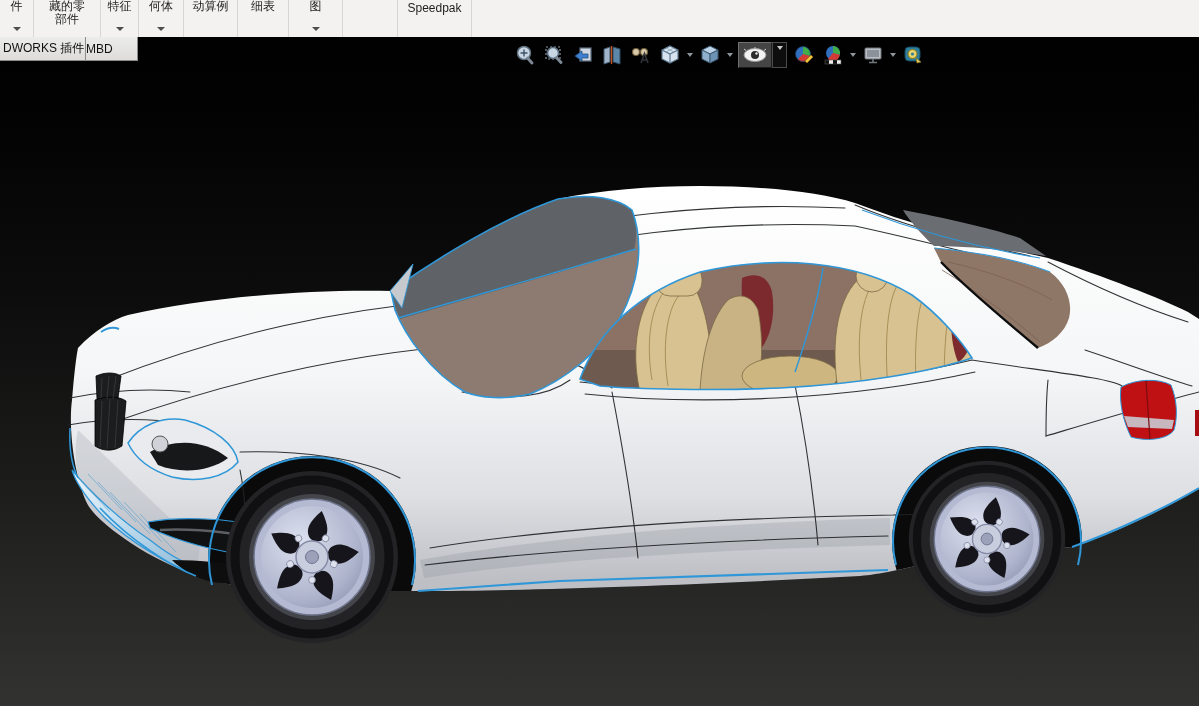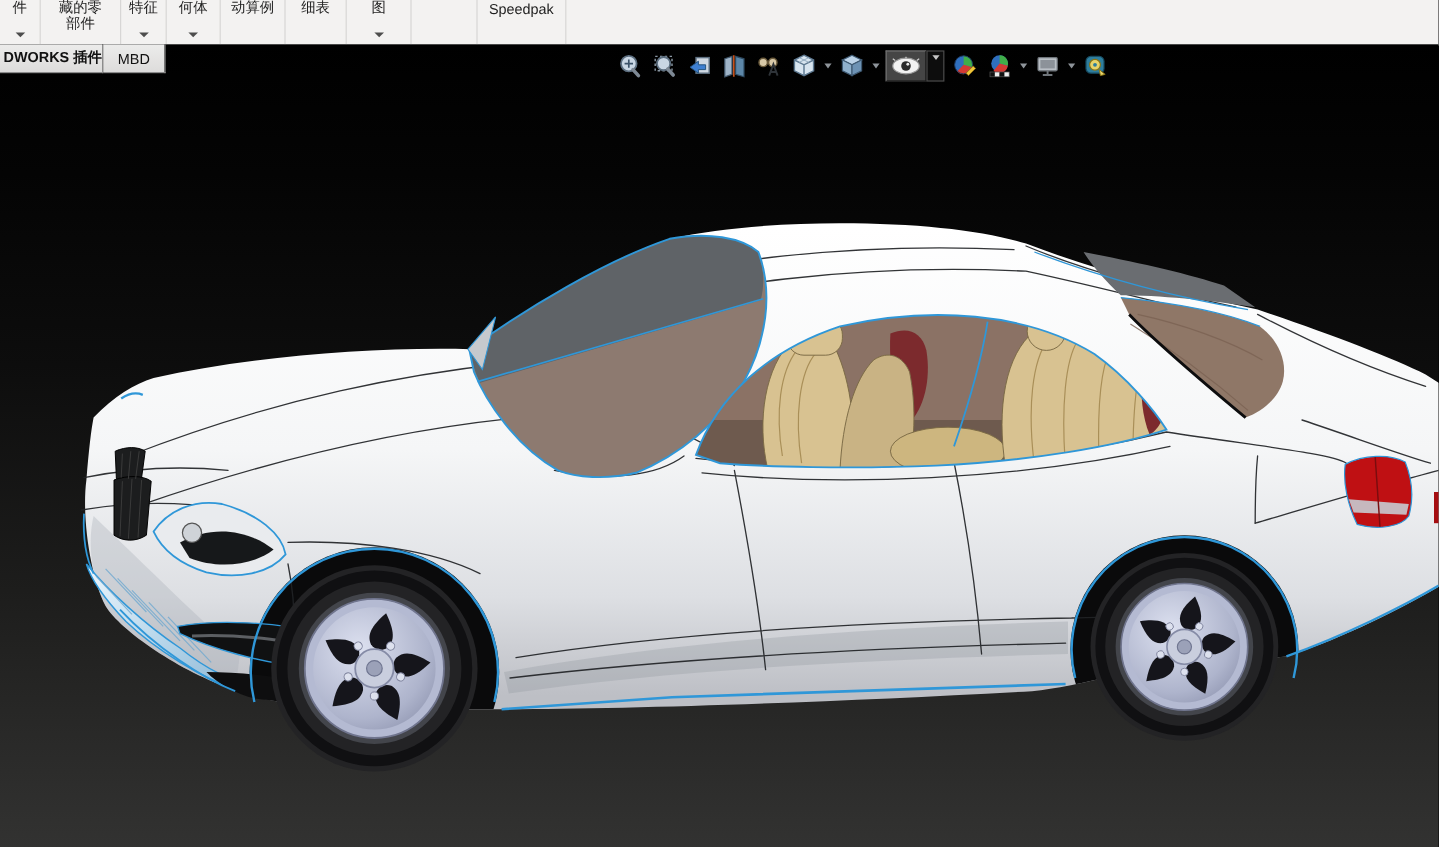--- a/index.html
+++ b/index.html
@@ -7,22 +7,22 @@
 
   
   .ribbon{position:absolute;left:0;top:0;width:1199px;height:37px;background:#f3f2f1;border-bottom:1px solid #8f8f8f;display:flex;align-items:stretch;}
   .rb-btn{position:relative;display:flex;flex-direction:column;align-items:center;border-right:1px solid #d7d6d5;box-sizing:border-box;flex:0 0 auto;}
   .rb-line{font-size:12px;line-height:13px;color:#1e1e1e;white-space:nowrap;}
   .rb-caret{position:absolute;bottom:6px;left:50%;margin-left:-4px;width:0;height:0;border-left:4px solid transparent;border-right:4px solid transparent;border-top:4px solid #4d4d4d;}
   .rb-fill{flex:1 1 auto;border-right:none;}
 
   
   .tabs{position:absolute;left:0;top:37px;height:25px;display:flex;z-index:5;}
-  .tab{box-sizing:border-box;height:24px;background:linear-gradient(#ececeb,#dddcdb);border:1px solid #8c8c8c;border-top:none;display:flex;align-items:center;justify-content:center;font-size:12px;color:#111;}
-  .tab1{width:86px;border-left:none;justify-content:flex-start;padding-left:3px;font-weight:bold;}
+  .tab{box-sizing:border-box;height:24px;background:linear-gradient(#ececeb,#dddcdb);border:1px solid #8c8c8c;border-top:none;display:flex;align-items:center;justify-content:flex-start;font-size:12px;color:#111;}
+  .tab1{width:86px;border-left:none;justify-content:flex-start;padding-left:3px;}
   .tab2{width:52px;border-left:none;}
 
   
   .viewport{position:absolute;left:0;top:37px;width:1199px;height:669px;background:linear-gradient(180deg,#000 0%,#040404 16%,#0d0d0d 40%,#1d1d1c 68%,#2d2d2c 92%,#323231 100%);}
   .viewport svg{position:absolute;left:0;top:0;}
 
   
   .hud{position:absolute;left:513px;top:41px;height:27px;display:flex;align-items:center;gap:5px;z-index:6;}
   .hud-btn{width:24px;height:24px;display:flex;align-items:center;justify-content:center;flex:0 0 auto;}
   .hud-caret{width:0;height:0;border-left:3.5px solid transparent;border-right:3.5px solid transparent;border-top:4px solid #8e949a;flex:0 0 auto;}

